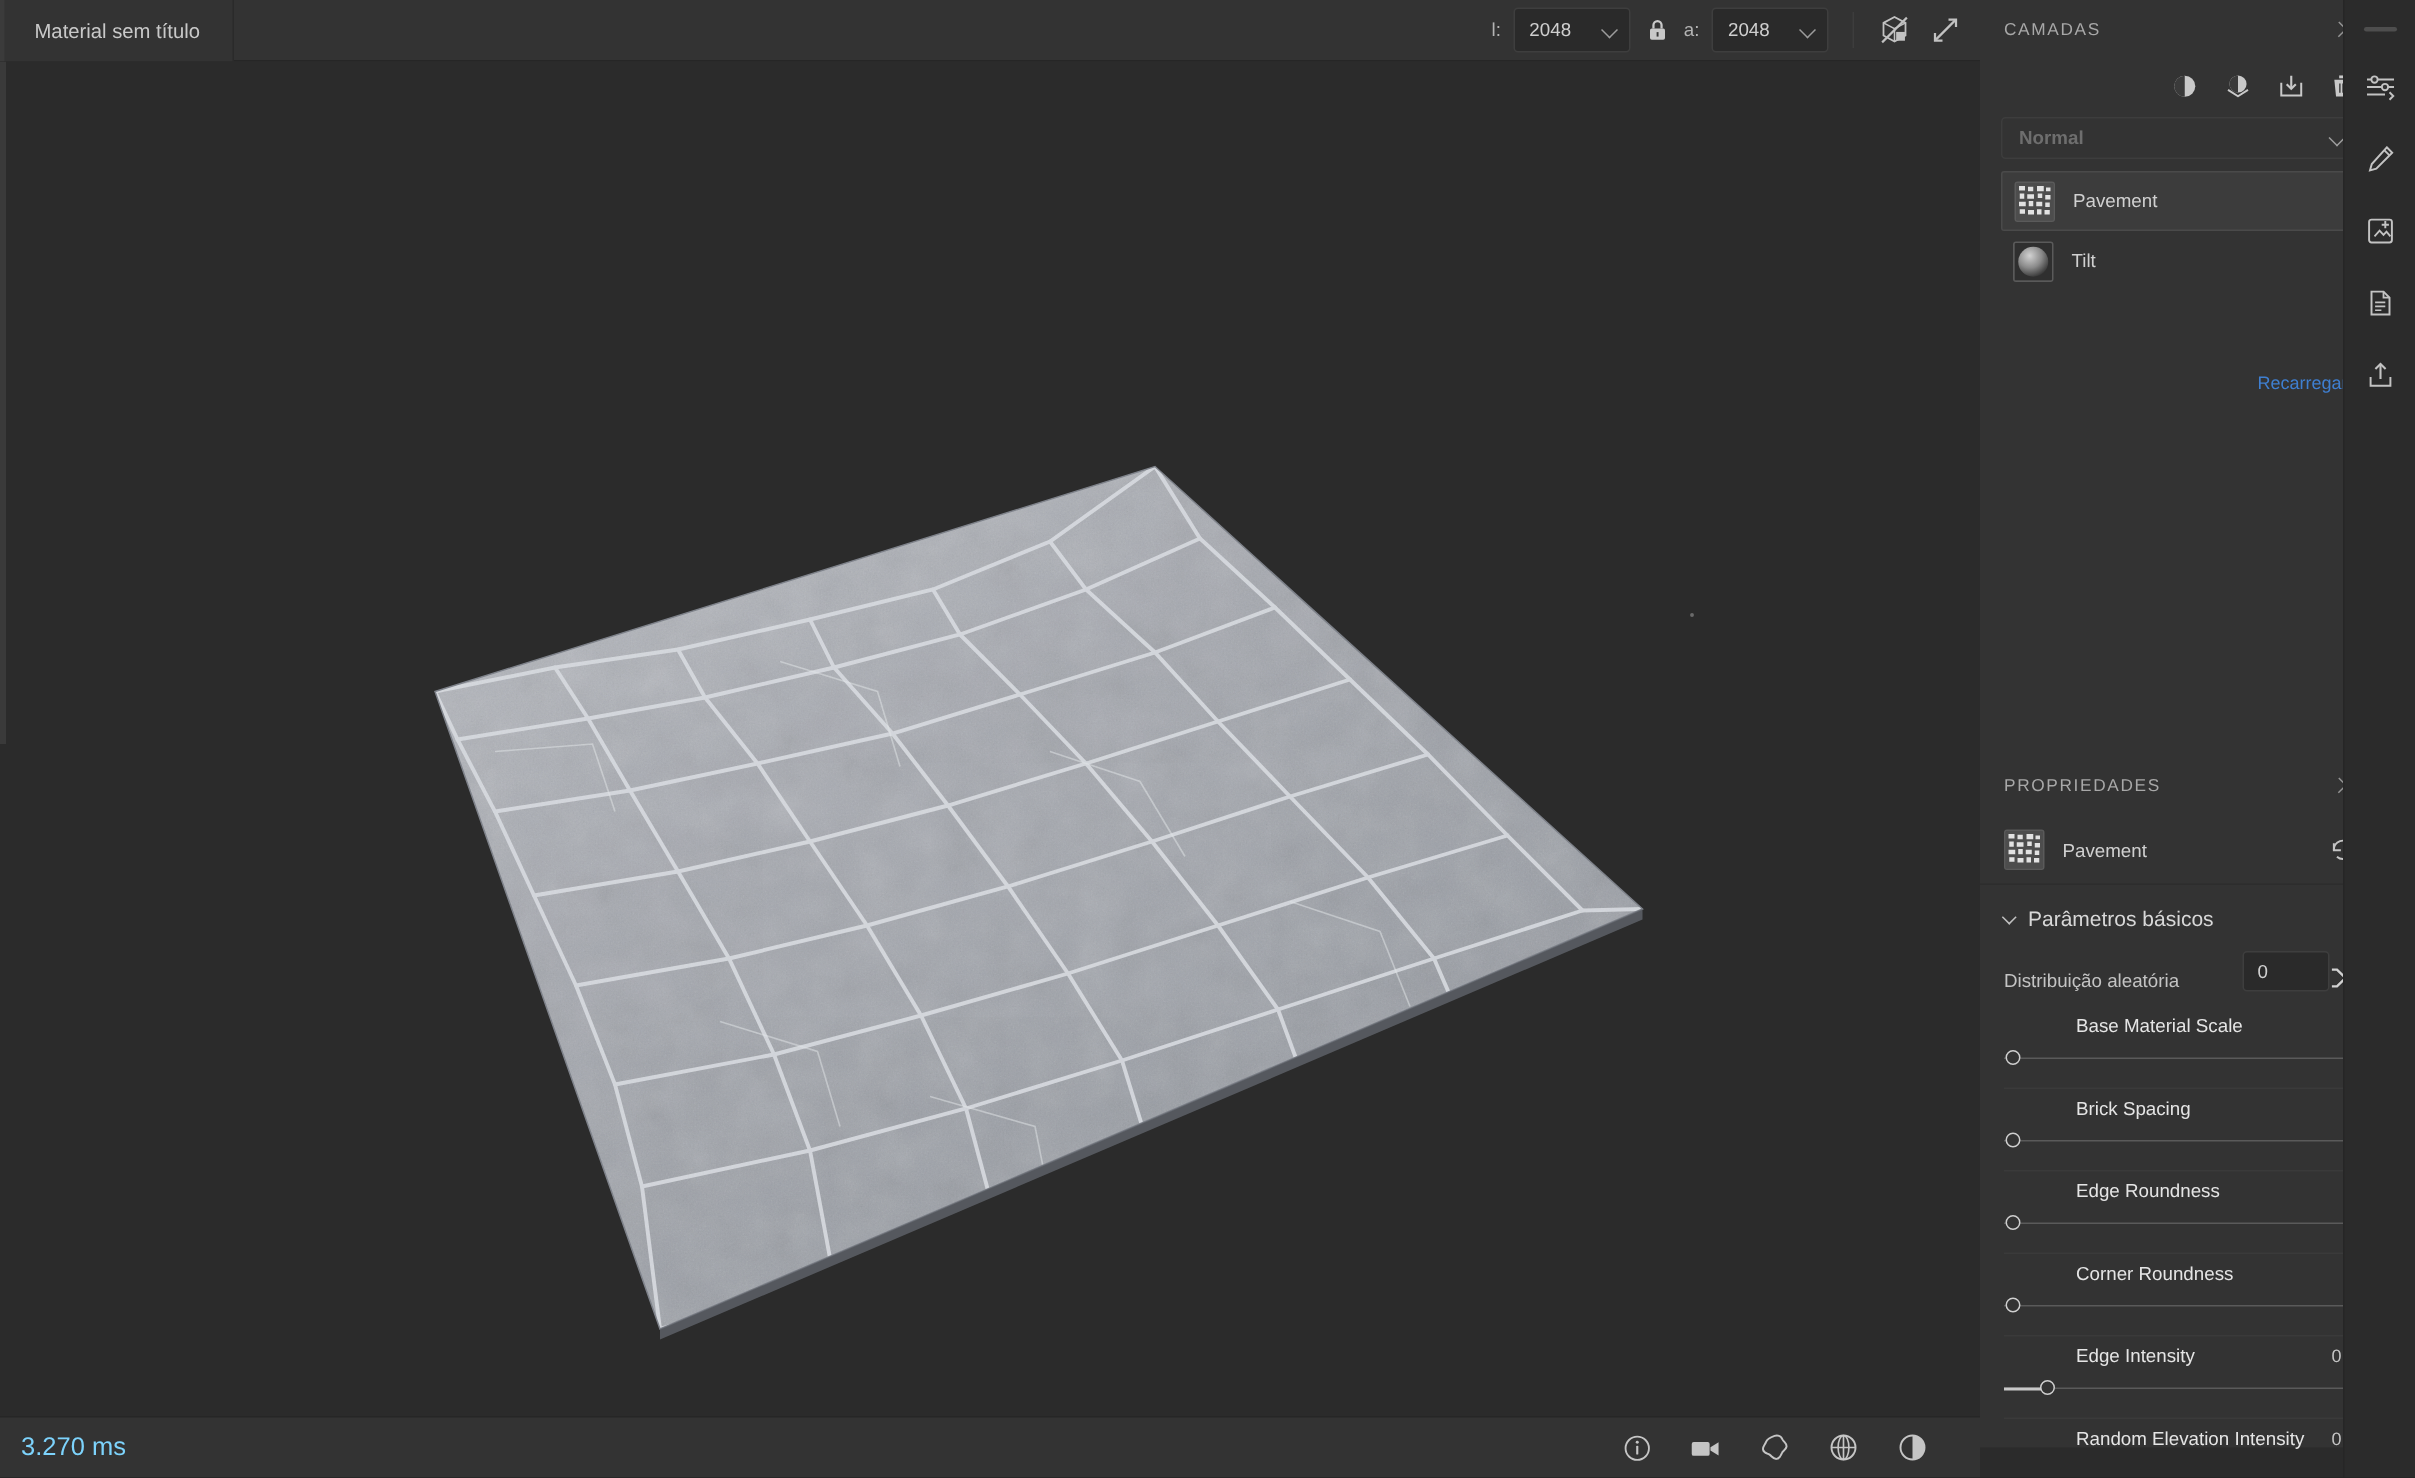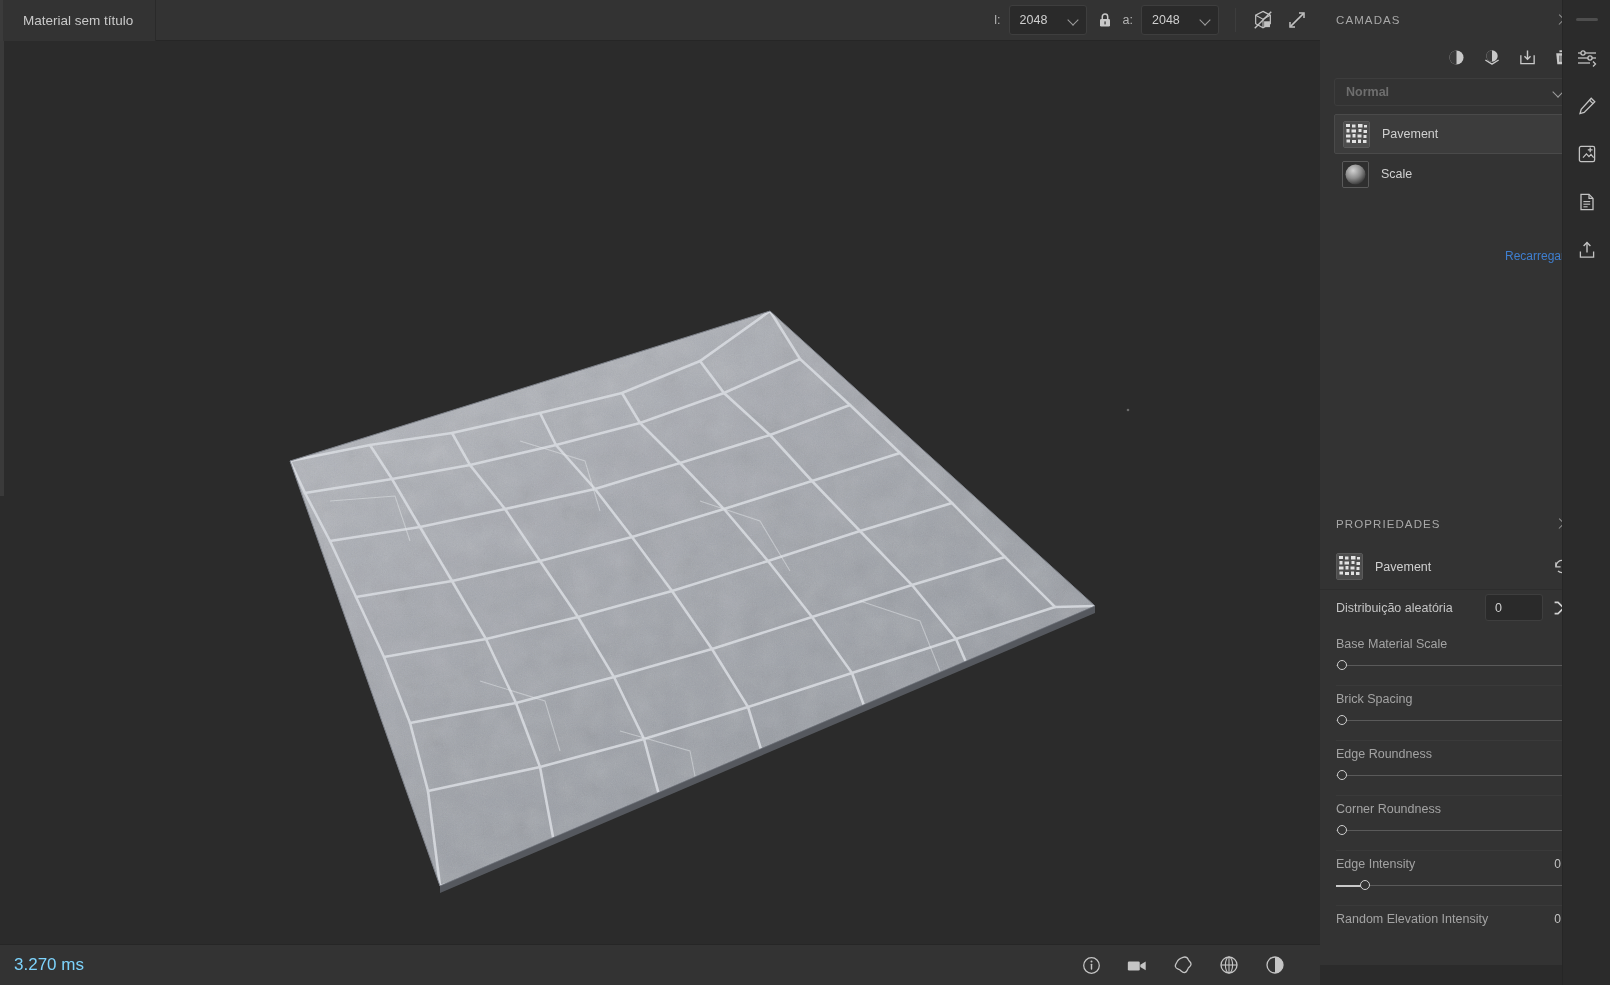--- a/index.html
+++ b/index.html
@@ -133,32 +133,32 @@
   .caret {
     width: 9px; height: 9px; position: relative;
   }
   .caret::after {
     content: ""; position: absolute; left: 0; top: 0px;
     width: 6px; height: 6px; border-right: 1.5px solid #c0c0c0;
     border-bottom: 1.5px solid #c0c0c0; transform: rotate(45deg);
   }
   .section-title { font-size: 14px; color: #d8d8d8; }
 
-  .param-row { display: flex; align-items: center; padding: 4px 16px 10px; gap: 10px; }
+  .param-row { display: flex; align-items: flex-end; padding: 4px 16px 10px; }
   .param-label-inline { font-size: 12.5px; color: #c4c4c4; flex: 1; }
   .num-input {
     width: 58px; height: 27px; background: #2a2a2a; border: 1px solid #3e3e3e;
     border-radius: 3px; font-size: 12.5px; color: #d0d0d0;
     display: flex; align-items: center; padding-left: 9px;
   }
   .dice-btn { width: 18px; height: 18px; display: flex; align-items: center; justify-content: center; }
 
   .slider-block { padding: 6px 16px 0; }
   .slider-head { display: flex; justify-content: space-between; align-items: baseline; }
-  .slider-name { font-size: 12.5px; color: #a3a3a3; }
+  .slider-name { font-size: 12.5px; color: #e5e5e5; margin-left: 48px; }
   .slider-val { font-size: 12px; color: #c4c4c4; }
   .slider-track {
     position: relative; height: 16px; margin-top: 7px;
   }
   .slider-track .rail {
     position: absolute; left: 0; right: 0; top: 7px; height: 1.2px; background: #5a5a5a;
   }
   .slider-track .fill {
     position: absolute; left: 0; top: 7px; height: 1.6px; background: #c9c9c9;
   }
@@ -427,21 +427,21 @@
               <defs>
                 <radialGradient id="rockG" cx="0.38" cy="0.3" r="0.78">
                   <stop offset="0%" stop-color="#d2d2d2"></stop>
                   <stop offset="52%" stop-color="#8a8a8a"></stop>
                   <stop offset="100%" stop-color="#2a2a2a"></stop>
                 </radialGradient>
               </defs>
               <circle cx="12.5" cy="12.5" r="10" fill="url(#rockG)"></circle>
             </svg>
           </span>
-          <span class="layer-name">Scale</span>
+          <span class="layer-name">Tilt</span>
         </div>
       </div>
 
       <div class="reload-row">
         <span class="reload-link">Recarregar</span>
       </div>
     </div>
 
     <div class="panel panel-props">
       <div class="panel-head">
@@ -475,20 +475,24 @@
         </span>
         <span class="props-title">Pavement</span>
         <span>
           <svg width="18" height="15" viewBox="0 0 19 16">
             <path d="M3 8 a6.5 6.5 0 1 1 2.2 4.9" fill="none" stroke="#c5c5c5" stroke-width="1.4"></path>
             <path d="M3 3.4 3 8.4 8 8.4" fill="none" stroke="#c5c5c5" stroke-width="1.4"></path>
           </svg>
         </span>
       </div>
 
+      <div class="section-row">
+        <span class="caret"></span>
+        <span class="section-title">Parâmetros básicos</span>
+      </div>
 
       <div class="param-row">
         <span class="param-label-inline">Distribuição aleatória</span>
         <span class="num-input">
           <span>0</span>
         </span>
         <span class="dice-btn">
           <svg width="18" height="18" viewBox="0 0 18 18">
             <path d="M1.6 3.4 H5 L16.4 14.6" fill="none" stroke="#d2d2d2" stroke-width="1.6"></path>
             <path d="M1.6 14.6 H5 L16.4 3.4" fill="none" stroke="#d2d2d2" stroke-width="1.6"></path>

